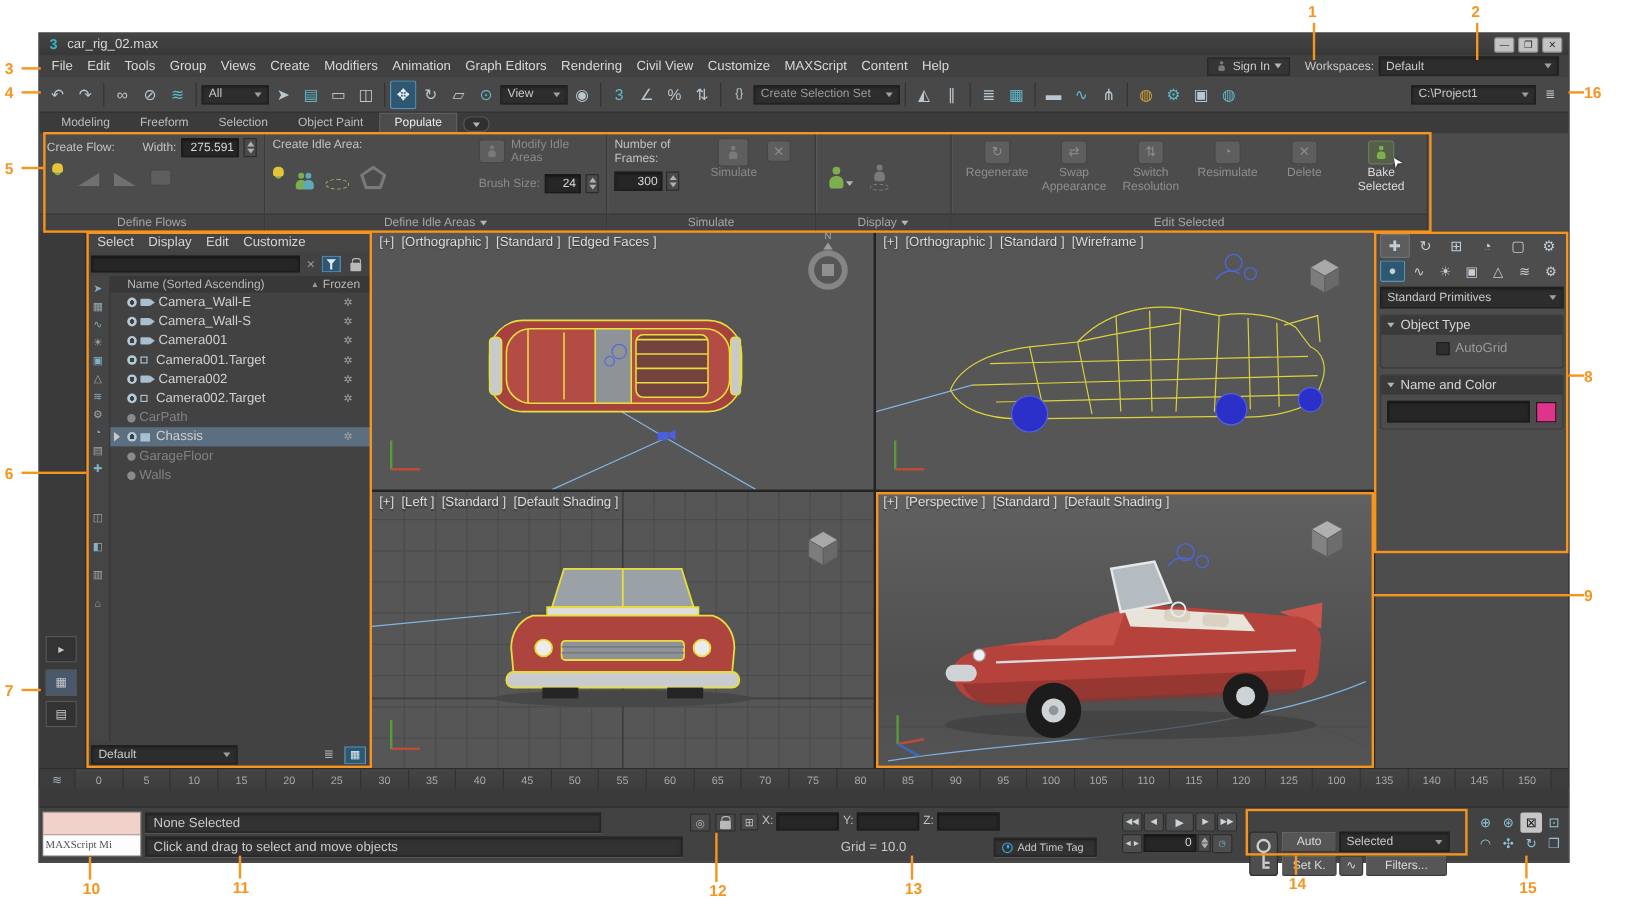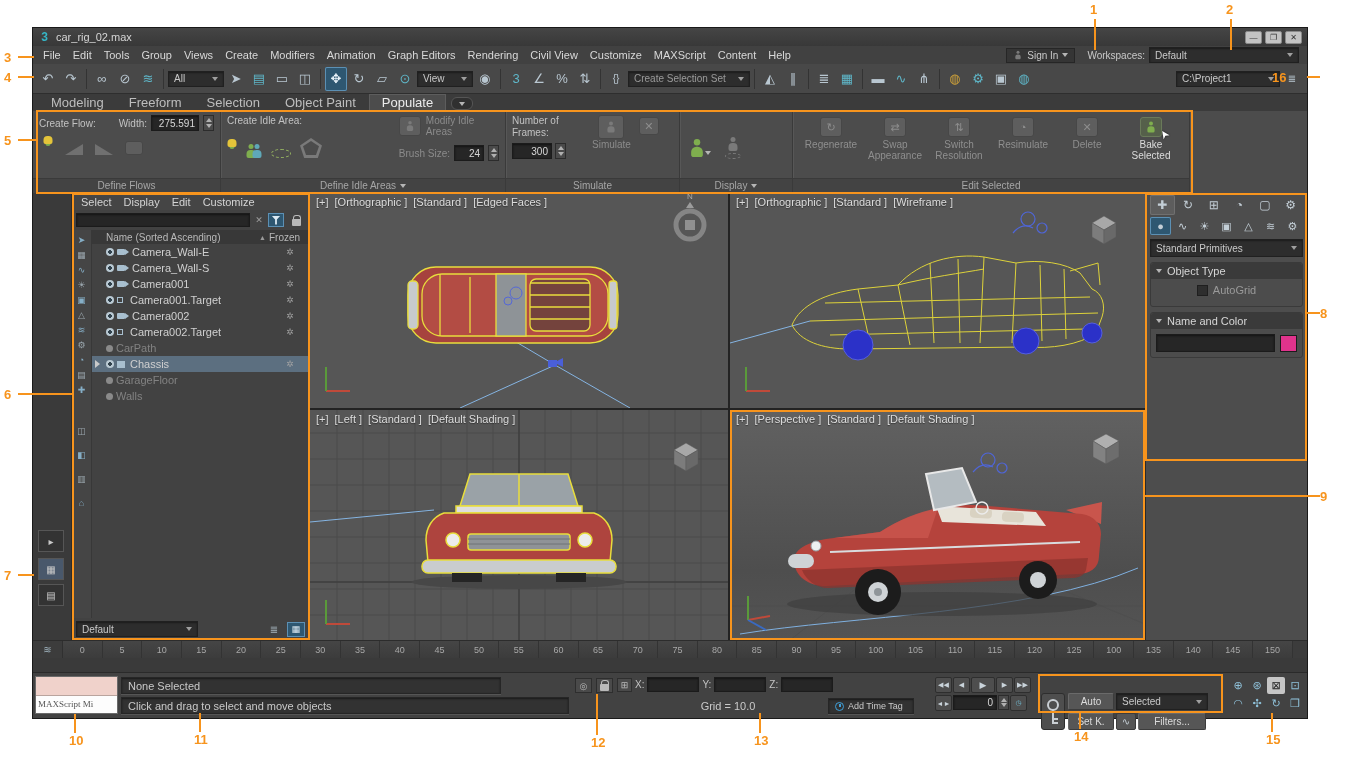--- a/index.html
+++ b/index.html
@@ -31,21 +31,21 @@
   .ti.sm{font-size:10px}
   .ti.act{background:#2e5771;box-shadow:inset 0 0 0 1px #5c90b4;color:#eaf4fb}
   .ti.teal{color:#5fb7c9}.ti.gold{color:#cfa23a}
   .tsep{width:1px;height:20px;background:#333;margin:0 3px;flex:none}
   .dd.tb{width:56px;flex:none}
   .dd.sset{width:122px;flex:none;color:#9a9a9a}
   .dd.proj{width:104px;flex:none}
 
   
   .rtabs{height:17px;background:#3b3b3b;display:flex;align-items:flex-end;padding:0 6px;gap:1px;flex:none}
-  .rtab{padding:0 12px;line-height:16px;font-size:13px;color:#bdbdbd}
+  .rtab{padding:0 12px;line-height:16px;font-size:10px;color:#bdbdbd}
   .rtab.active{background:#4c4c4c;color:#ececec;border:1px solid #5d5d5d;border-bottom:none}
   .rtab-btn{width:22px;height:13px;margin:0 0 1px 4px;background:#303030;border:1px solid #555;border-radius:6px;display:flex;align-items:center;justify-content:center}
   .caret-tri{border-left:3.5px solid transparent;border-right:3.5px solid transparent;border-top:4px solid #b5b5b5;display:inline-block}
 
   
   .ribbon{height:82px;background:#4c4c4c;display:flex;flex:none}
   .rpanel{position:relative;border-right:1px solid #3a3a3a;box-shadow:1px 0 0 #575757;flex:none;height:100%}
   .rtitle{position:absolute;bottom:0;left:0;right:0;height:15px;background:#434343;border-top:1px solid #3a3a3a;color:#a6a6a6;font-size:10px;text-align:center;line-height:14px;display:flex;align-items:center;justify-content:center;gap:4px}
   .rbody{padding:4px 6px;height:calc(100% - 15px);font-size:10px;color:#c2c2c2}
   .rlabel{font-size:10px;color:#c2c2c2;white-space:nowrap}
@@ -210,21 +210,21 @@
   #b8{left:1145px;top:193px;width:162px;height:268px}
   #a9{left:1320px;top:489px} #l9{left:1145px;top:495px;width:175px;height:2px}
   #b9{left:730px;top:410px;width:415px;height:230px}
   #a10{left:69px;top:733px}  #l10{left:74px;top:714px;width:2px;height:19px}
   #a11{left:194px;top:732px} #l11{left:199px;top:713px;width:2px;height:19px}
   #a12{left:591px;top:735px} #l12{left:596px;top:694px;width:2px;height:41px}
   #a13{left:754px;top:733px} #l13{left:759px;top:713px;width:2px;height:20px}
   #a14{left:1074px;top:729px}#l14{left:1079px;top:713px;width:2px;height:16px}
   #b14{left:1038px;top:674px;width:185px;height:39px}
   #a15{left:1266px;top:732px}#l15{left:1271px;top:713px;width:2px;height:19px}
-  #a16{left:1272px;top:70px} #l16{left:1307px;top:76px;width:13px;height:2px}
+  #a16{left:1320px;top:70px} #l16{left:1307px;top:76px;width:13px;height:2px}
 </style>
 </head>
 <body>
 
 <div class="canvas">
   <div class="max-window">
 
     <div class="titlebar">
       <span class="logo3">3</span>
       <span class="wtitle">car_rig_02.max</span>

